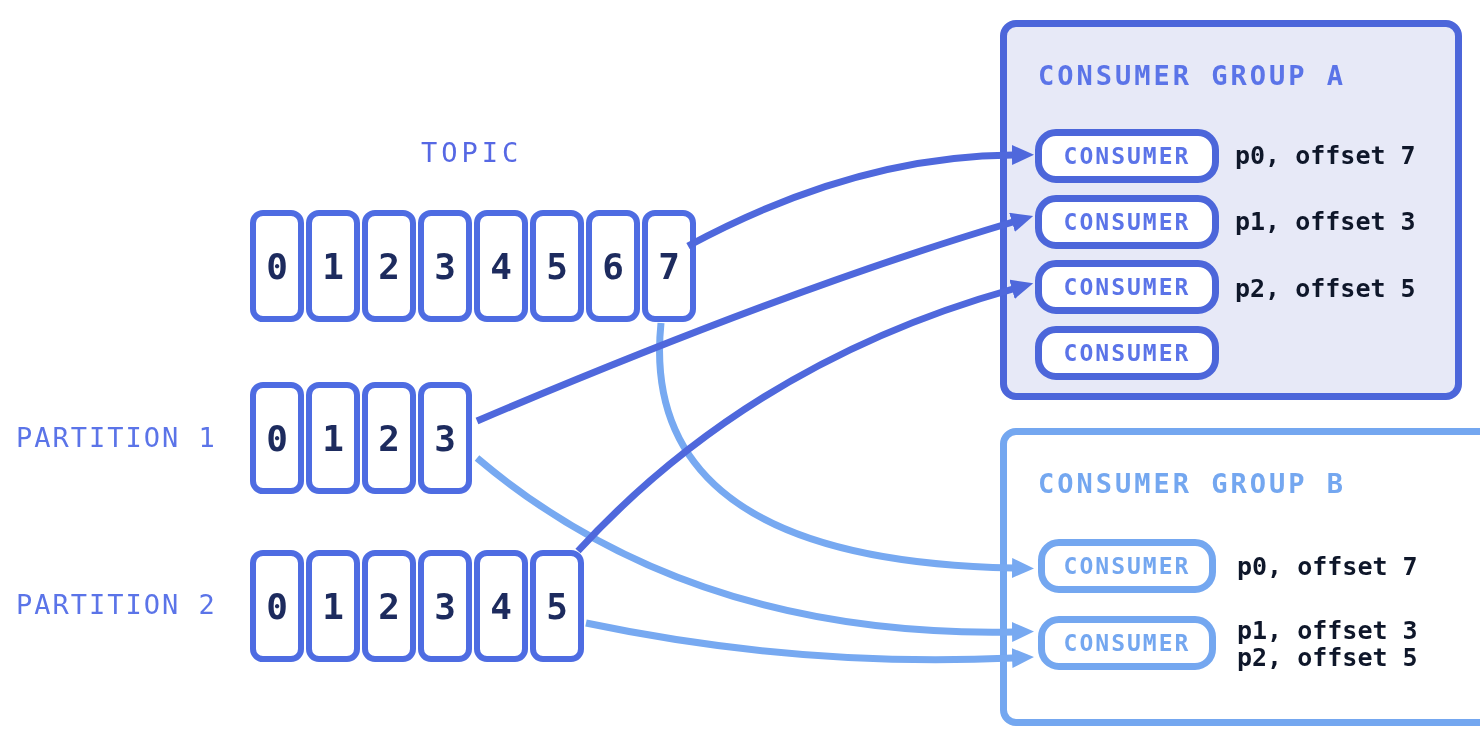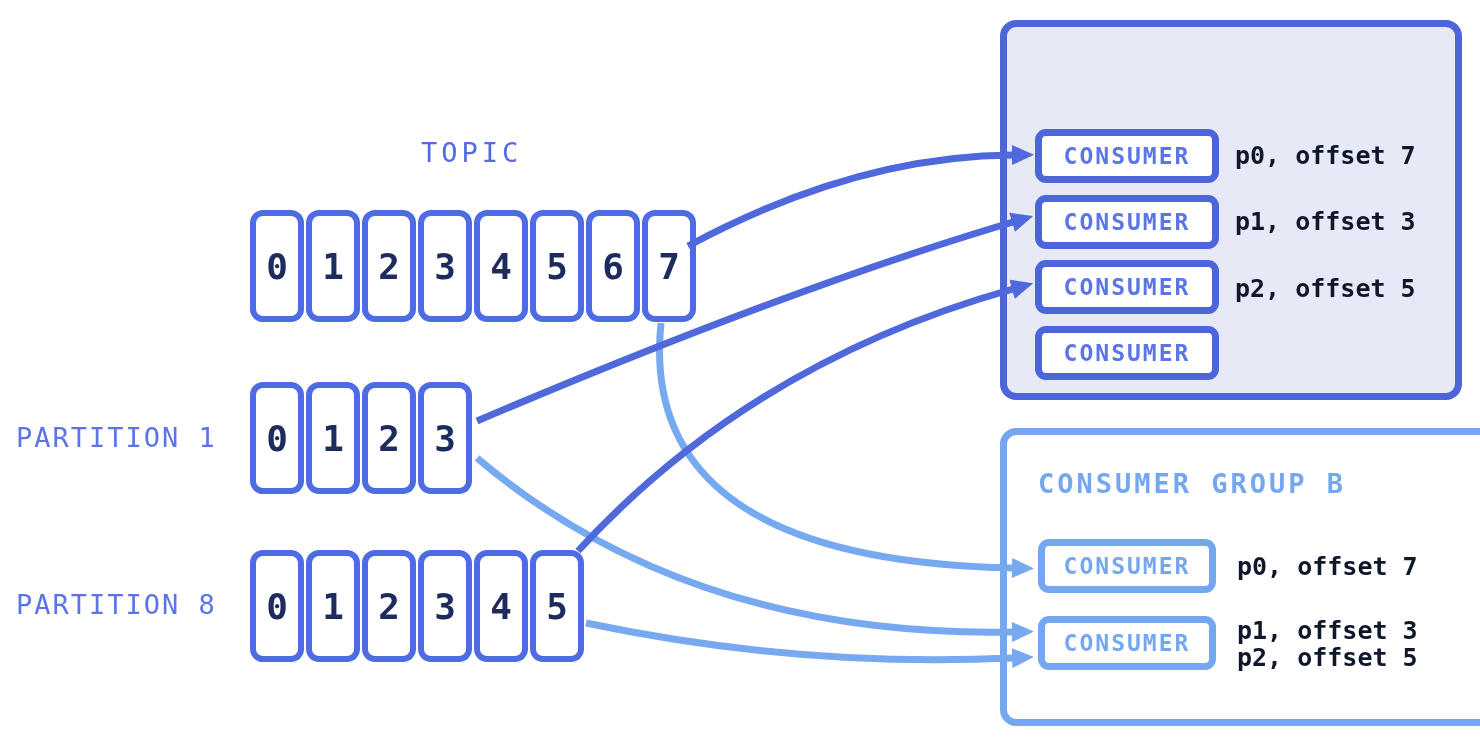--- a/index.html
+++ b/index.html
@@ -28,21 +28,21 @@
   .group-b{left:1000px;top:428px;width:524px;height:298px;border:7px solid #74A7F0;background:#ffffff;}
   .group-title{
     position:absolute;left:31px;top:33px;font-weight:bold;font-size:27px;letter-spacing:3px;
     white-space:nowrap;
   }
   .group-a .group-title{color:#5B74E8;}
   .group-b .group-title{color:#74A7F0;}
 
   .consumer{
     position:absolute;box-sizing:border-box;width:184px;height:54px;background:#ffffff;
-    border-radius:11px;display:flex;align-items:center;justify-content:center;
+    border-radius:21px;display:flex;align-items:center;justify-content:center;
     font-weight:bold;font-size:23px;letter-spacing:2px;
   }
   .group-a .consumer{border:7px solid #4C66DA;color:#5B74E8;left:28px;}
   .group-b .consumer{border:7px solid #74A7F0;color:#74A7F0;left:31px;width:178px;}
 
   .offset{
     position:absolute;font-weight:bold;font-size:25px;color:#0f172a;line-height:27px;
     white-space:pre;z-index:2;
   }
   .group-a .offset{left:228px;}
@@ -72,21 +72,21 @@
     <g stroke="#4F68DC" stroke-width="7" fill="none">
       <path d="M 688 246 Q 855 156 1013 155" marker-end="url(#head-dark)"></path>
       <path d="M 477 421 Q 790 288 1013 222" marker-end="url(#head-dark)"></path>
       <path d="M 578 551 Q 752 362 1013 289" marker-end="url(#head-dark)"></path>
     </g>
   </svg>
 
   <div class="heading topic-label" style="left:421px;top:137px;">TOPIC</div>
 
   <div class="heading" style="left:16px;top:422px;">PARTITION 1</div>
-  <div class="heading" style="left:16px;top:589px;">PARTITION 8</div>
+  <div class="heading" style="left:16px;top:589px;">PARTITION 2</div>
 
   <div class="cell-row" style="left:250px;top:210px;">
     <div class="cell">0</div>
     <div class="cell">1</div>
     <div class="cell">2</div>
     <div class="cell">3</div>
     <div class="cell">4</div>
     <div class="cell">5</div>
     <div class="cell">6</div>
     <div class="cell">7</div>
@@ -102,20 +102,21 @@
   <div class="cell-row" style="left:250px;top:550px;">
     <div class="cell">0</div>
     <div class="cell">1</div>
     <div class="cell">2</div>
     <div class="cell">3</div>
     <div class="cell">4</div>
     <div class="cell">5</div>
   </div>
 
   <div class="group group-a">
+    <div class="group-title">CONSUMER GROUP A</div>
 
     <div class="consumer" style="top:102px;">CONSUMER</div>
     <div class="offset" style="top:115px;">p0, offset 7</div>
 
     <div class="consumer" style="top:168px;">CONSUMER</div>
     <div class="offset" style="top:181px;">p1, offset 3</div>
 
     <div class="consumer" style="top:233px;">CONSUMER</div>
     <div class="offset" style="top:248px;">p2, offset 5</div>
 

